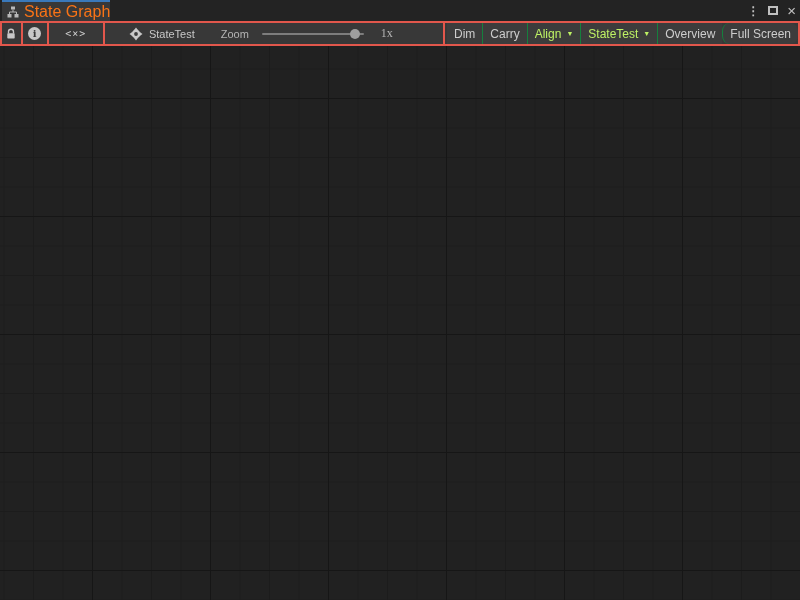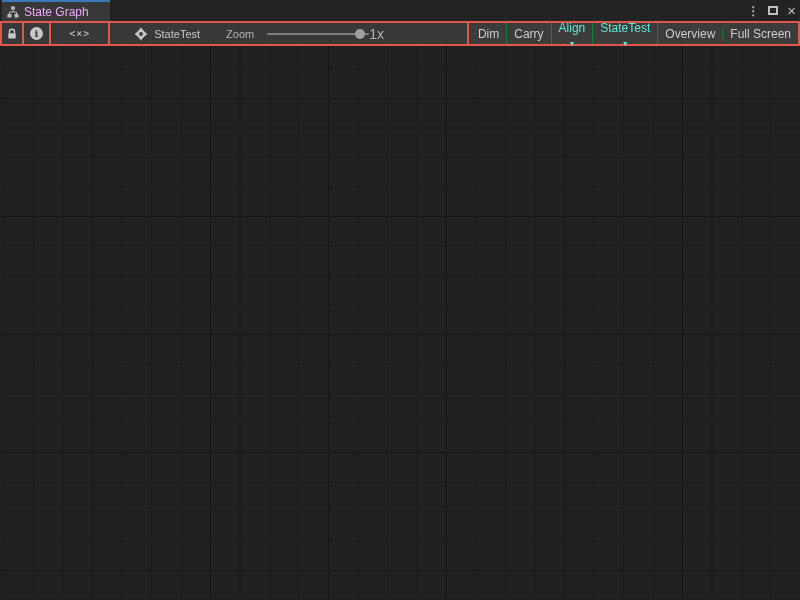--- a/index.html
+++ b/index.html
@@ -4,21 +4,21 @@
 <style>
   * { margin:0; padding:0; box-sizing:border-box; }
   html,body { width:800px; height:600px; overflow:hidden; background:#212121;
               font-family:"Liberation Sans", sans-serif; }
   .window { width:800px; height:600px; display:flex; flex-direction:column; }
 
   
   .titlebar { height:21px; background:#232323; display:flex; align-items:stretch; position:relative; }
   .tab { margin-left:2px; width:108px; background:#383838; border-top:2px solid #3a79bb;
          display:flex; align-items:center; padding-left:5px; gap:5px; }
-  .tab-label { color:#f0abfc; font-size:12px; white-space:nowrap; }
+  .tab-label { color:#f97316; font-size:16px; white-space:nowrap; }
   .win-controls { position:absolute; right:4px; top:0; height:21px; display:flex; align-items:center; gap:9px; }
   .kebab { color:#c0c0c0; font-size:12px; font-weight:bold; line-height:1; }
   .maxbox { width:10px; height:9px; border:2px solid #c0c0c0; }
   .closex { color:#c0c0c0; font-size:15px; line-height:1; }
 
   
   .toolbar { height:25px; background:#383838; border:2px solid #e2574c; display:flex; align-items:stretch; }
   .seg { border-right:2px solid #e2574c; display:flex; align-items:center; }
   .seg:last-child { border-right:none; }
   .seg-lock { width:22px; justify-content:center; }
@@ -35,28 +35,28 @@
                  font-family:"DejaVu Serif", serif; }
 
   .state-group { display:flex; align-items:center; margin-left:24px; gap:6px;text-align:right; }
   .state-label { color:#c8c8c8; font-size:11px; }
 
   .zoom-group { display:flex; align-items:center; margin-left:26px; }
   .zoom-label { color:#b4b4b4; font-size:11px; }
   .slider { position:relative; width:102px; height:2px; background:#7d7d7d; margin-left:13px; border-radius:1px; }
   .slider-handle { position:absolute; top:-4px; left:88px; width:10px; height:10px; border-radius:50%;
                    background:#9e9e9e; }
-  .zoom-value { color:#b4b4b4; font-size:14px; margin-left:0; }
+  .zoom-value { color:#b4b4b4; font-size:12px; margin-left:17px;font-family:Liberation Serif, serif; }
 
   .btn-row { display:flex; align-items:stretch; width:100%; height:100%; }
   .btn { display:flex; align-items:center; justify-content:center; padding:0 7px; gap:5px;
          color:#cdcdcd; font-size:12px; background:#3c3c3c; border-left:1px solid #15803d; white-space:nowrap; }
   .btn:first-child { border-left:none; margin-left:2px; }
   .btn.grow { flex:1;border-radius:8px; }
-  .btn.disabled { color:#5eead4;flex-direction:column; }
+  .btn.disabled { color:#bef264; }
   .dd-arrow { font-size:7px; line-height:1; }
 
   
   .canvas { flex:1; background-color:#212121;
     background-image:
       linear-gradient(#161616 1px, transparent 1px),
       linear-gradient(90deg, #161616 1px, transparent 1px),
       linear-gradient(#1c1c1c 1px, transparent 1px),
       linear-gradient(90deg, #1c1c1c 1px, transparent 1px);
     background-size: 118px 118px, 118px 118px, 29.5px 29.5px, 29.5px 29.5px;

